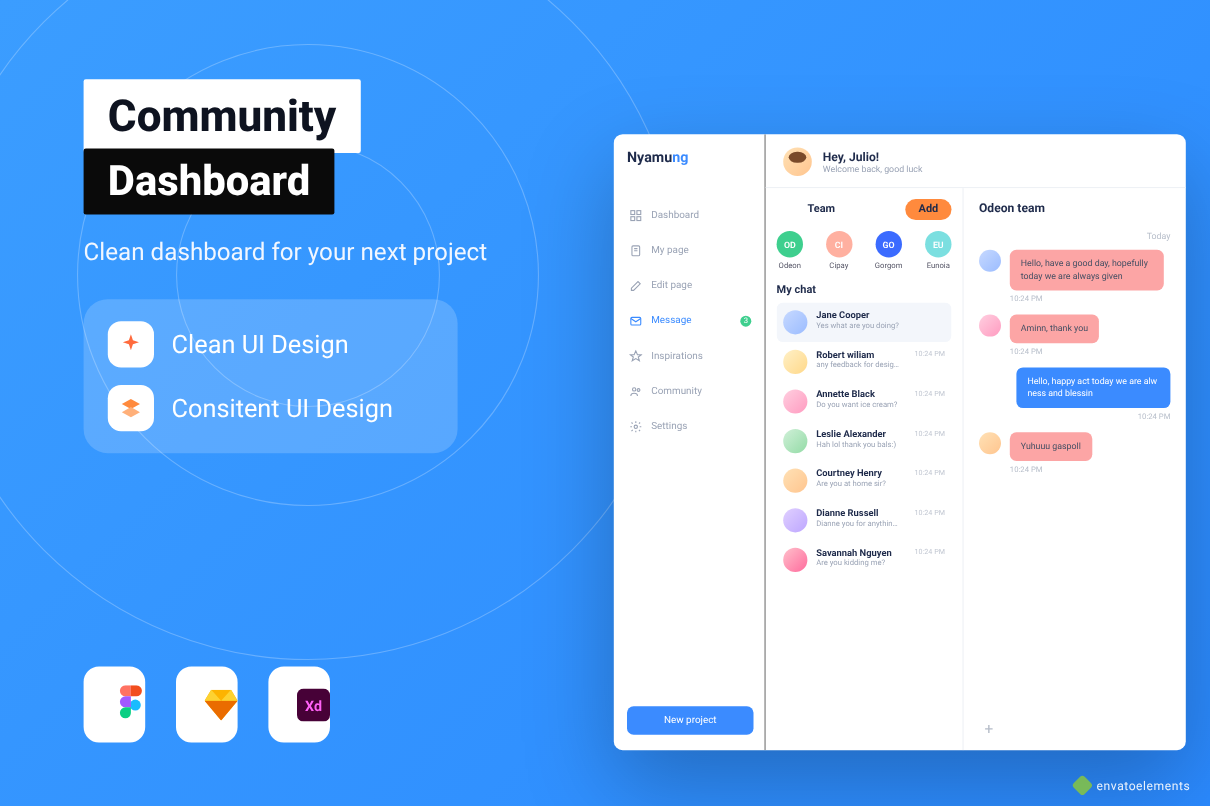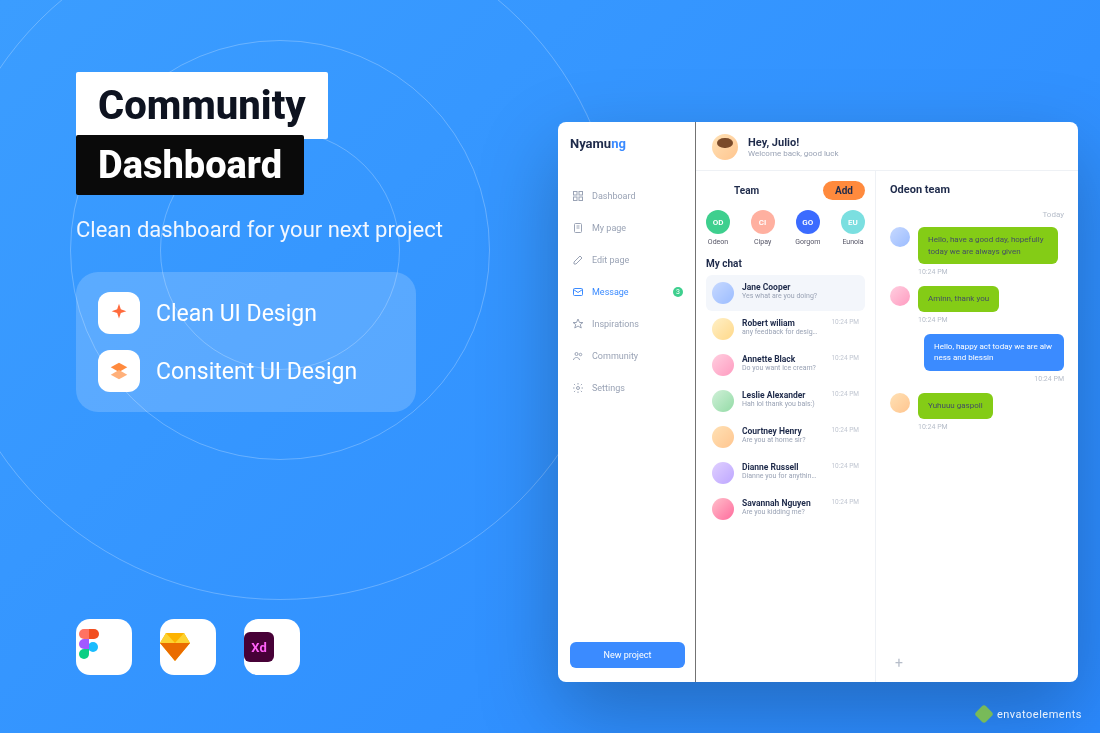--- a/index.html
+++ b/index.html
@@ -14,21 +14,21 @@
 .subtitle-box { background: #0a0a0a; color: #fff; font-weight: 800; font-size: 38px; padding: 8px 22px; display: inline-block; margin-top: -4px; border-radius: 2px; }
 .tagline { margin-top: 18px; font-size: 22px; font-weight: 400; line-height: 1.5; color: #f2f7ff; }
 
 .feat-card { margin-top: 26px; background: rgba(255,255,255,0.18); border-radius: 22px; padding: 20px 22px; width: 340px; }
 .feat-row { display: flex; align-items: center; gap: 16px; }
 .feat-row + .feat-row { margin-top: 16px; }
 .feat-icon { width: 42px; height: 42px; background: #fff; border-radius: 12px; display: flex; align-items: center; justify-content: center; }
 .feat-label { color: #fff; font-size: 23px; }
 
 .tool-icons { position: absolute; left: 76px; bottom: 58px; display: flex; gap: 28px; }
-.tool { width: 56px; height: 56px; background: #fff; border-radius: 14px; display: flex; align-items: center; justify-content: flex-start; text-decoration: underline; }
+.tool { width: 56px; height: 69px; background: #fff; border-radius: 14px; display: flex; align-items: center; justify-content: flex-end; text-decoration: underline; }
 
 .envato { position: absolute; right: 18px; bottom: 12px; color: #fff; font-size: 11px; letter-spacing: 0.5px; display: flex; align-items: center; gap: 6px; opacity: 0.9; }
 .envato-leaf { width: 14px; height: 14px; background: #81c14b; border-radius: 3px 3px 3px 3px; transform: rotate(45deg); }
 
 .app { position: absolute; right: 22px; top: 122px; width: 520px; height: 560px; background: #fff; border-radius: 8px; box-shadow: 0 30px 80px rgba(0,0,0,0.25); overflow: hidden; display: flex; font-size: 10px; color: #404a5c; }
 .sidebar { width: 138px; border-right: 1px solid #737373; display: flex; flex-direction: column; padding: 14px 10px 14px 12px; gap: 13px; }
 .brand { font-size: 13px; font-weight: 700; margin-bottom: 20px; }
 .brand .b1 { color: #1f2b4b; }
 .brand .b2 { color: #3b8bff; }
 .navlist { display: flex; flex-direction: column; gap: 8px; }
@@ -74,21 +74,21 @@
 .chat-name { font-size: 8.5px; font-weight: 700; color: #1f2b4b; }
 .chat-prev { font-size: 7px; color: #9aa3b5; white-space: nowrap; overflow: hidden; text-overflow: ellipsis; }
 .chat-time { font-size: 6.5px; color: #c0c6d1; margin-left: 4px; }
 
 .convo { flex: 1; padding: 12px 14px 10px; display: flex; flex-direction: column; min-width: 0; }
 .convo-title { font-size: 11px; font-weight: 700; color: #1f2b4b; margin-bottom: 14px; }
 .date-label { font-size: 8px; color: #b6bdc9; text-align: right; margin-bottom: 8px; }
 .msg-row { display: flex; gap: 8px; margin-bottom: 4px; }
 .msg-row.right { justify-content: flex-end; }
 .msg-avatar { width: 20px; height: 20px; border-radius: 50%; flex-shrink: 0; }
-.bubble { background: #84cc16; padding: 7px 10px; border-radius: 6px; font-size: 8px; line-height: 1.45; max-width: 140px; color: #444f63; }
+.bubble { background: #fca5a5; padding: 7px 10px; border-radius: 6px; font-size: 8px; line-height: 1.45; max-width: 140px; color: #444f63; }
 .bubble.blue { background: #3b8bff; color: #fff; }
 .msg-time { font-size: 7px; color: #b6bdc9; margin: 2px 0 10px 28px; }
 .msg-time.r { text-align: right; margin: 2px 0 10px 0; }
 .composer { margin-top: auto; display: flex; align-items: center; gap: 10px; }
 .plus-btn { width: 18px; height: 18px; display: flex; align-items: center; justify-content: center; color: #b6bdc9; cursor: pointer; font-size: 14px; }
 .composer-input { flex: 1; background: #f5f7fa; border-radius: 6px; padding: 7px 10px; font-size: 8px; color: #9aa3b5; }
 </style>
 </head>
 <body>
 

